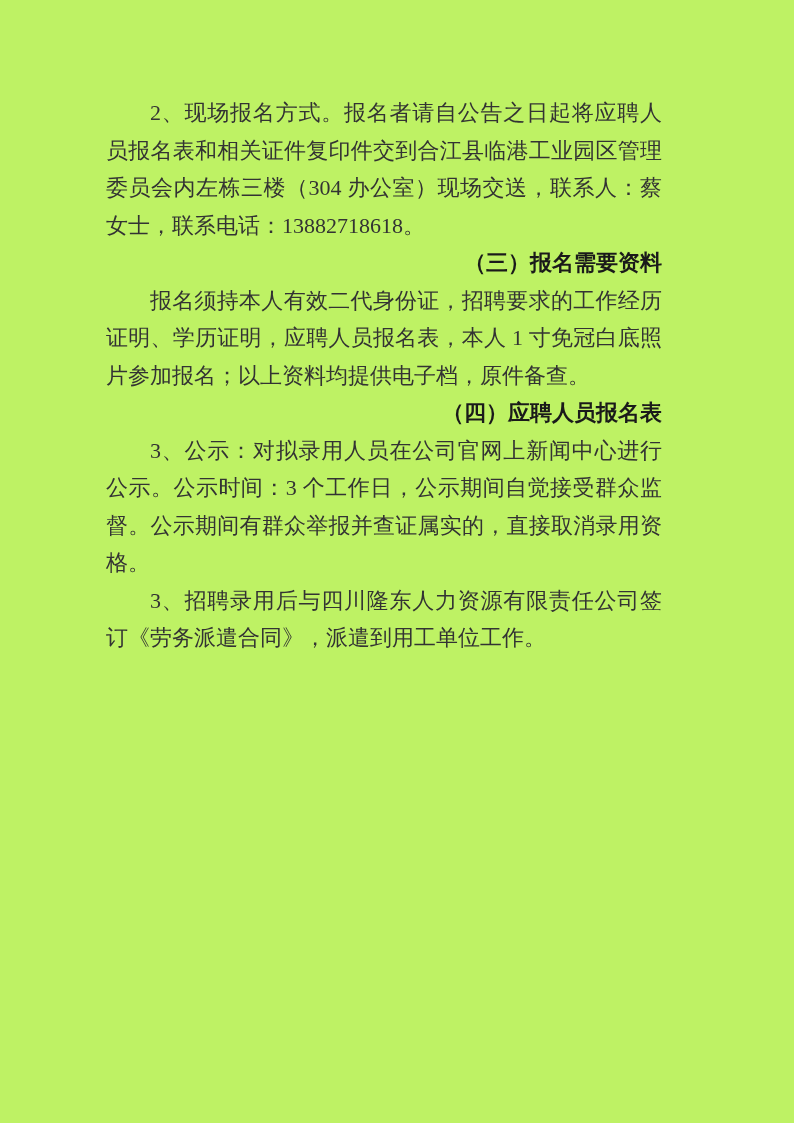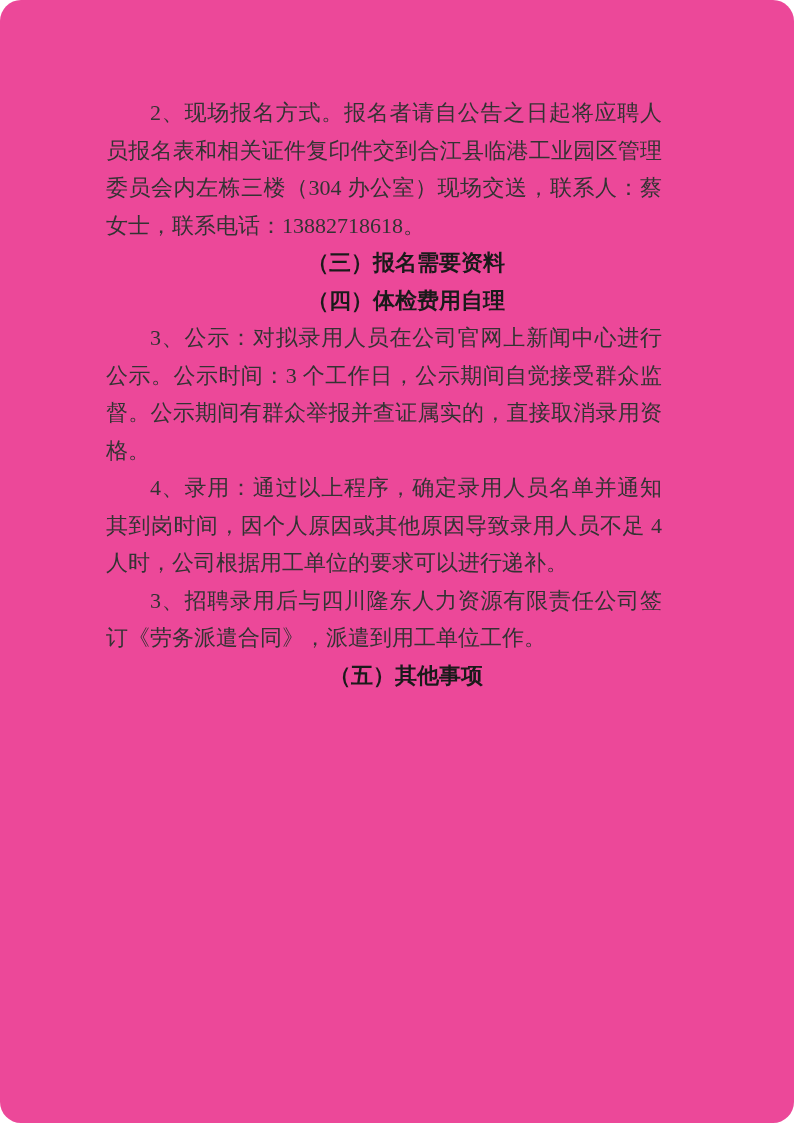--- a/index.html
+++ b/index.html
@@ -10,22 +10,21 @@
     width: 794px;
     height: 1123px;
     background: #ffffff;
     font-family: "Liberation Serif", "DejaVu Serif", serif;
     overflow: hidden;
   }
   .page {
     position: relative;
     width: 794px;
     height: 1123px;
-    background: #ec4899;
-    border-radius: 21px;
+    background: #bef264;
   }
   .content {
     position: absolute;
     left: 106px;
     top: 94px;
     width: 556px;
   }
   .body-para {
     margin: 0;
     font-size: 22px;
@@ -36,30 +35,29 @@
     font-weight: 400;
     word-break: break-all;
   }
   .section-heading {
     margin: 0;
     font-size: 22px;
     line-height: 37.5px;
     color: #1a1a1a;
     font-weight: 700;
     text-indent: 2em;
-    text-align: center;
+    text-align: right;
     font-family: "Liberation Sans", "DejaVu Sans", sans-serif;
   }
 </style>
 </head>
 <body>
 
 <div class="page">
   <div class="content">
     <p class="body-para">2、现场报名方式。报名者请自公告之日起将应聘人员报名表和相关证件复印件交到合江县临港工业园区管理委员会内左栋三楼（304 办公室）现场交送，联系人：蔡女士，联系电话：13882718618。</p>
     <p class="section-heading">（三）报名需要资料</p>
-    <p class="section-heading">（四）体检费用自理</p>
+    <p class="body-para">报名须持本人有效二代身份证，招聘要求的工作经历证明、学历证明，应聘人员报名表，本人 1 寸免冠白底照片参加报名；以上资料均提供电子档，原件备查。</p>
+    <p class="section-heading">（四）应聘人员报名表</p>
     <p class="body-para">3、公示：对拟录用人员在公司官网上新闻中心进行公示。公示时间：3 个工作日，公示期间自觉接受群众监督。公示期间有群众举报并查证属实的，直接取消录用资格。</p>
-    <p class="body-para">4、录用：通过以上程序，确定录用人员名单并通知其到岗时间，因个人原因或其他原因导致录用人员不足 4 人时，公司根据用工单位的要求可以进行递补。</p>
     <p class="body-para">3、招聘录用后与四川隆东人力资源有限责任公司签订《劳务派遣合同》，派遣到用工单位工作。</p>
-    <p class="section-heading">（五）其他事项</p>
   </div>
 </div>
 
 </body></html>

